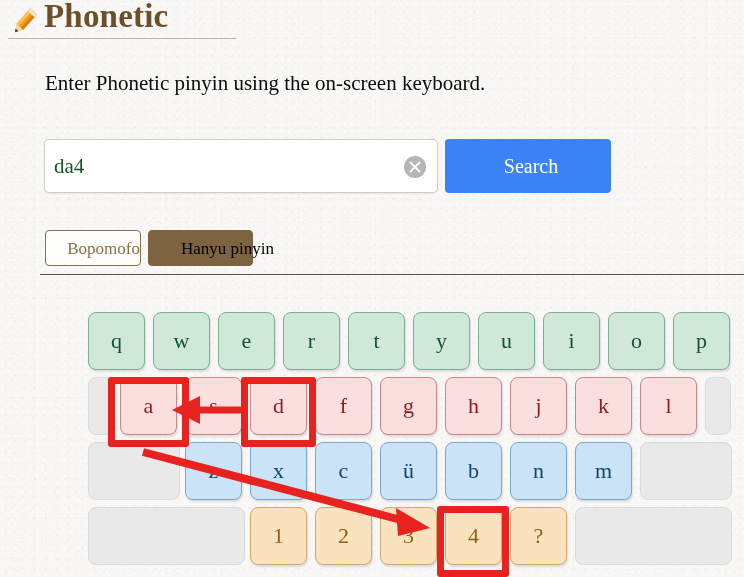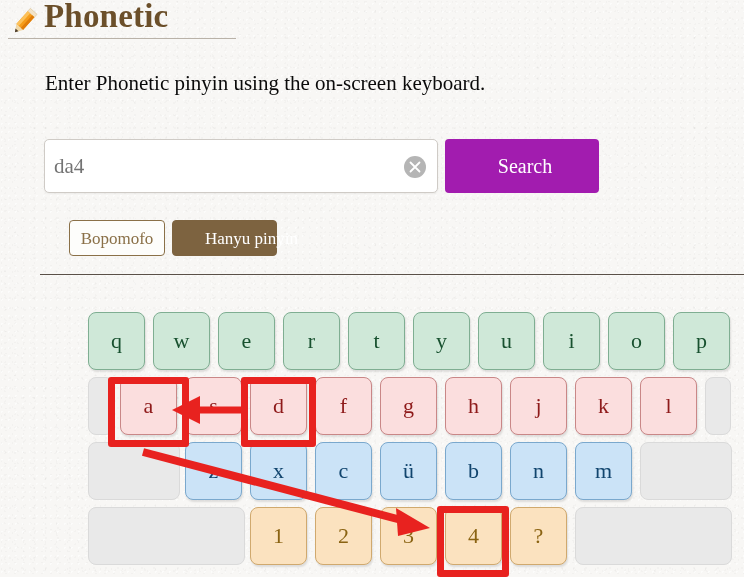--- a/index.html
+++ b/index.html
@@ -91,79 +91,78 @@
     top: 0;
     width: 360px;
     height: 52px;
     border: 0;
     outline: none;
     background: transparent;
     padding: 0 10px 0 9px;
     box-sizing: border-box;
     font-family: "Liberation Serif", "DejaVu Serif", serif;
     font-size: 21px;
-    color: #737373;
+    color: #14532d;
   }
   .clear-icon {
     position: absolute;
     right: 10px;
     top: 15px;
     width: 24px;
     height: 24px;
     cursor: pointer;
   }
   .search-button {
     position: absolute;
     left: 401px;
     top: 0;
-    width: 154px;
+    width: 166px;
     height: 54px;
-    background: #a21caf;
+    background: #3b82f6;
     border: 0;
     border-radius: 4px;
     color: #ffffff;
     font-family: "Liberation Serif", "DejaVu Serif", serif;
     font-size: 20px;
     cursor: pointer;
     padding-left: 12px;
   }
 
   
   .tabs {
     position: absolute;
     left: 45px;
     top: 216px;
   }
   .tab {
     position: absolute;
-    top: 4px;
+    top: 14px;
     height: 36px;
     border-radius: 4px;
     font-family: "Liberation Serif", "DejaVu Serif", serif;
     font-size: 17px;
     line-height: 36px;
-    text-align: center;
+    text-align: right;
     box-sizing: border-box;
     cursor: pointer;
     white-space: nowrap;
-    margin-left: 24px;
   }
   .tab-inactive {
     left: 0;
     width: 96px;
     background: #fdfdfb;
     border: 1px solid #8a7048;
     color: #8a7048;
   }
   .tab-active {
     left: 103px;
     width: 105px;
     background: #7d6340;
     border: 1px solid #7d6340;
-    color: #ffffff;
+    color: #000000;
     padding-left: 32px;
   }
 
   .divider {
     position: absolute;
     left: 40px;
     top: 274px;
     width: 704px;
     height: 1px;
     background: #5a5048;

